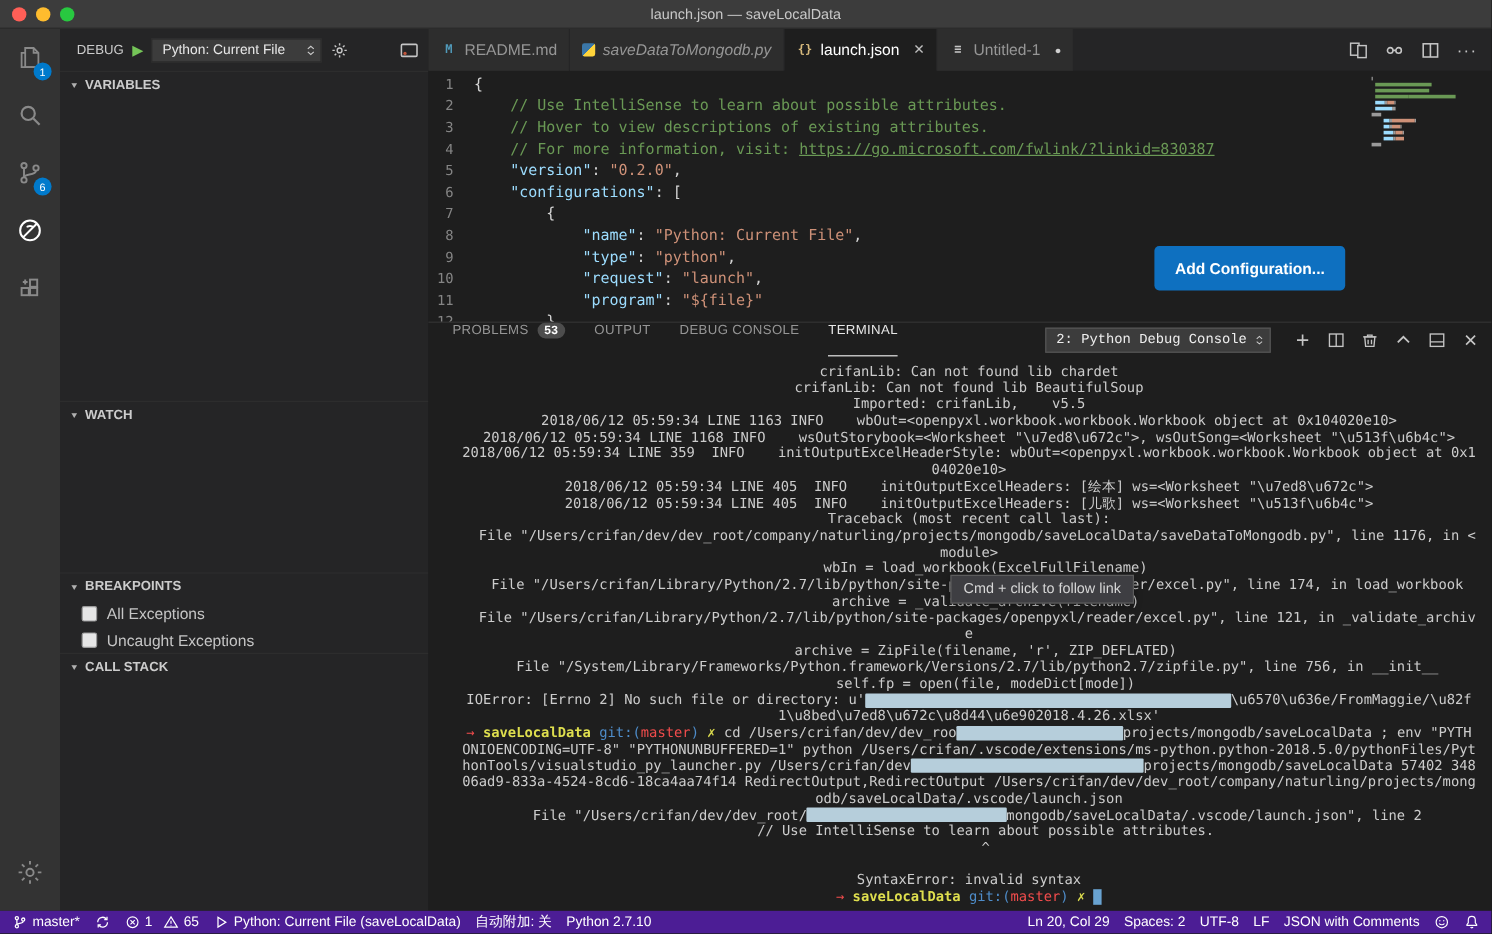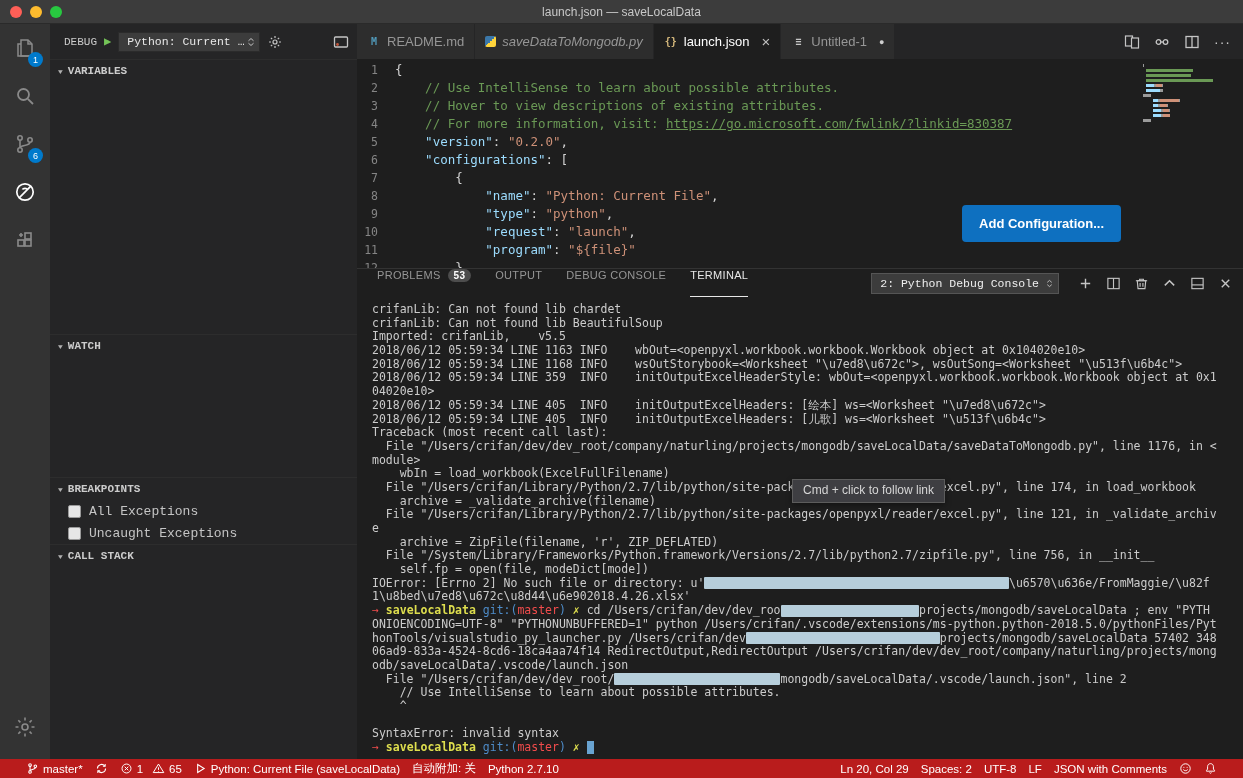--- a/index.html
+++ b/index.html
@@ -20,21 +20,21 @@
   
   .activitybar{width:50px;flex:none;background:#333333;display:flex;flex-direction:column;align-items:center;}
   .ab-icon{width:50px;height:48px;display:flex;align-items:center;justify-content:center;position:relative;color:#8a8a8a;cursor:pointer;}
   .ab-icon svg{width:24px;height:24px;display:block;}
   .ab-icon.active{color:#ffffff;}
   .badge{position:absolute;right:7px;bottom:5px;background:#007acc;color:#fff;border-radius:50%;
     min-width:15px;height:15px;font-size:9px;display:flex;align-items:center;justify-content:center;padding:0 2px;}
   .ab-spacer{flex:1;}
 
   
-  .sidebar{width:307px;flex:none;background:#252526;display:flex;flex-direction:column;min-height:0;font-family:Liberation Mono, monospace;}
+  .sidebar{width:307px;flex:none;background:#252526;display:flex;flex-direction:column;min-height:0;}
   .sidebar-header{height:35px;flex:none;display:flex;align-items:center;gap:7px;padding:0 8px 0 14px;}
   .debug-label{font-size:11px;color:#cccccc;}
   .play-btn{color:#75c558;font-size:12px;line-height:1;cursor:pointer;}
   .config-select{width:142px;height:20px;background:#3c3c3c;border:1px solid #2b2b2b;display:flex;align-items:center;
     justify-content:space-between;padding:0 3px 0 8px;font-size:11.5px;color:#e8e8e8;cursor:pointer;}
   .config-select .lbl{overflow:hidden;white-space:nowrap;text-overflow:ellipsis;}
   .hdr-icon{color:#c5c5c5;cursor:pointer;display:flex;align-items:center;}
   .hdr-icon svg{width:16px;height:16px;display:block;}
   .section{display:flex;flex-direction:column;border-top:1px solid #2d2d2d;justify-content:space-between;}
   .section-header{height:22px;flex:none;display:flex;align-items:center;gap:5px;padding-left:8px;
@@ -83,31 +83,31 @@
   .pbadge{background:#4d4d4d;color:#ffffff;border-radius:9px;padding:1px 6px;font-size:10px;font-weight:bold;}
   .panel-actions{margin-left:auto;display:flex;align-items:center;gap:13px;color:#c5c5c5;font-family:Liberation Mono, monospace;}
   .panel-actions svg{width:15px;height:15px;display:block;}
   .pa-icon{cursor:pointer;display:flex;align-items:center;}
   .terminal-select{height:21px;min-width:168px;background:#3c3c3c;border:1px solid #555555;display:flex;align-items:center;
     justify-content:space-between;gap:6px;padding:0 4px 0 8px;font-size:11.5px;color:#eeeeee;cursor:pointer;margin-right:6px;}
 
   
   .terminal{flex:1;position:relative;overflow:hidden;padding:6px 0 0 15px;
     font-family:"DejaVu Sans Mono",monospace;font-size:11.5px;line-height:13.7px;}
-  .term-row{height:13.7px;white-space:pre;color:#cccccc;}
+  .term-row{height:13.7px;white-space:pre;color:#cccccc;text-align:center;}
   .t-def{color:#cccccc}.t-red{color:#f14c4c}.t-yel{color:#dede4e}.t-blu{color:#4e8cc9}
   .t-b{font-weight:bold;}
   .t-redact{display:inline-block;background:#b6cedb;height:12px;vertical-align:middle;border-radius:1px;}
   .t-cursor{display:inline-block;background:#69a3d1;width:7px;height:13px;vertical-align:middle;}
   .term-tooltip{position:absolute;left:435px;top:182px;background:#3e3e42;border:1px solid #5c5c5c;color:#d6d6d6;
     padding:4px 10px;font-family:"Liberation Sans",sans-serif;font-size:12px;white-space:nowrap;box-shadow:0 2px 6px rgba(0,0,0,.4);}
 
   
-  .statusbar{height:19px;flex:none;background:#b91c1c;display:flex;align-items:center;justify-content:space-between;
-    color:#ffffff;font-size:11.5px;padding:0 20px;}
+  .statusbar{height:19px;flex:none;background:#4c1d95;display:flex;align-items:center;justify-content:space-between;
+    color:#ffffff;font-size:11.5px;padding:0 4px;}
   .sb-group{display:flex;align-items:center;height:100%;}
   .sb-item{display:flex;align-items:center;gap:4px;padding:0 6px;height:100%;cursor:pointer;white-space:nowrap;}
   .sb-item svg{width:13px;height:13px;display:block;}
 </style>
 </head>
 <body>
 
 <div class="window">
 
   <div class="titlebar">

